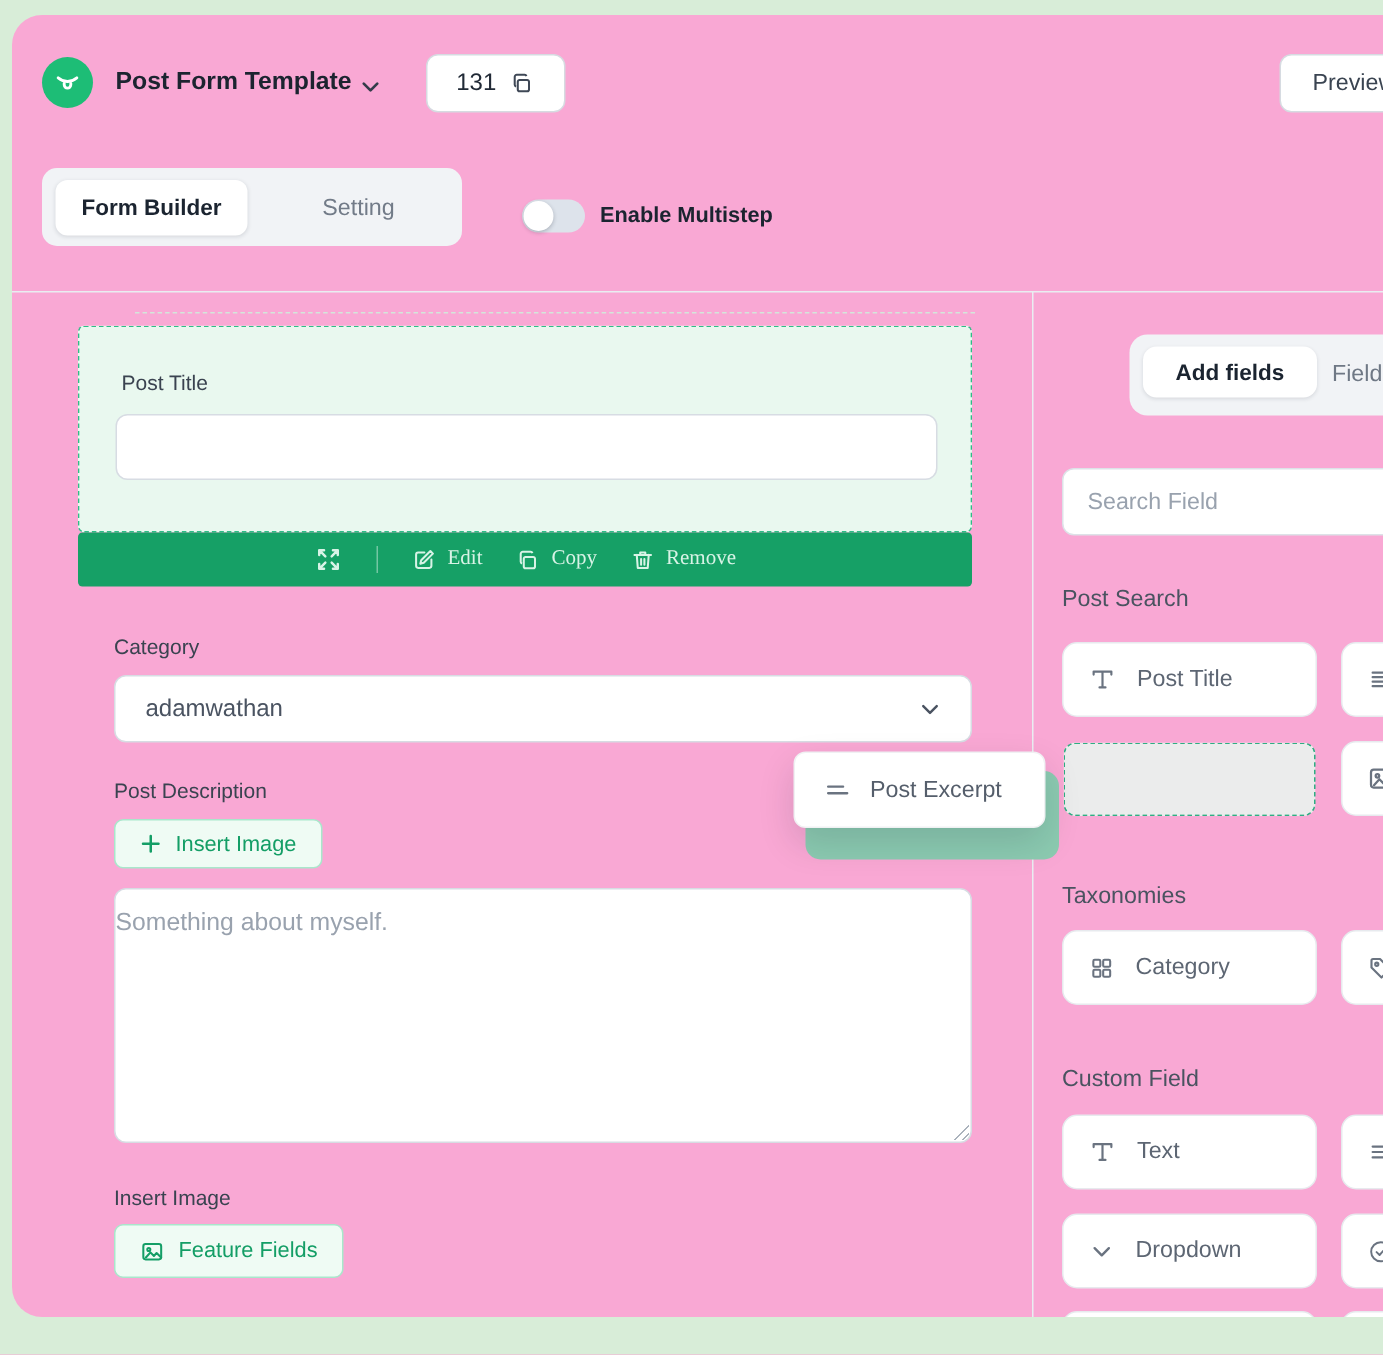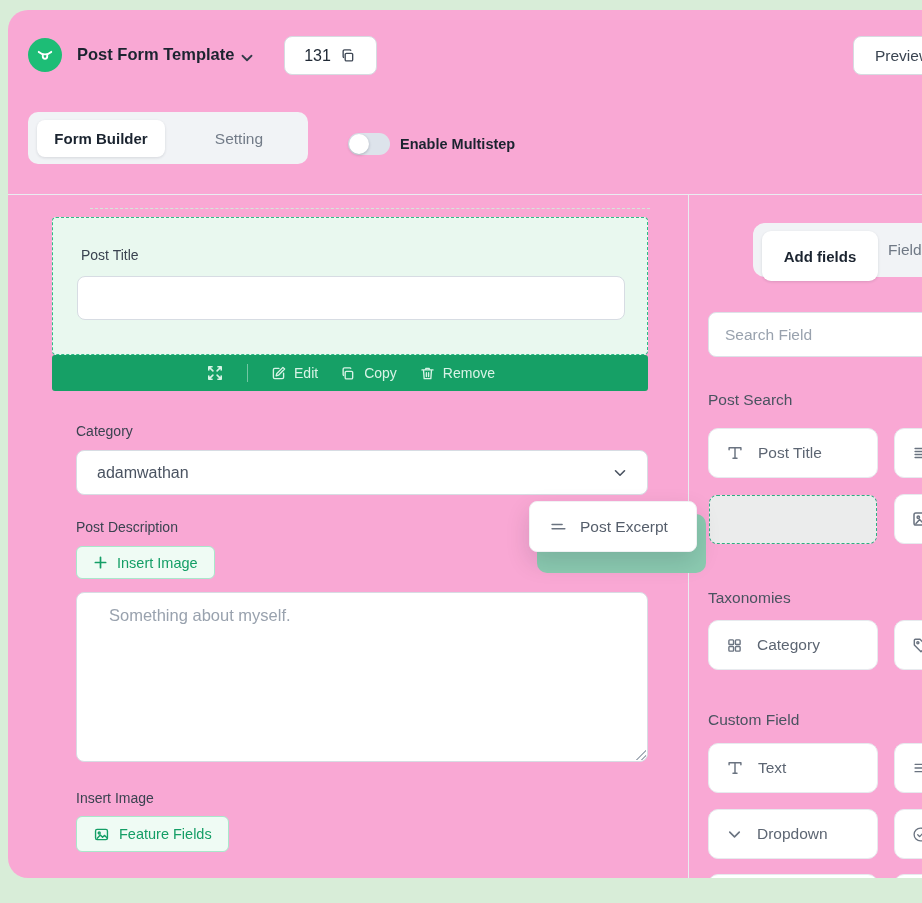--- a/index.html
+++ b/index.html
@@ -56,55 +56,55 @@
   .sel-block .flabel { position:absolute; left:28px; top:29px; font-size:14px; color:#3a4350; }
   .sel-block .finput {
     position:absolute; left:24px; top:58px; right:22px; height:44px;
     background:#fff; border:1px solid #d7dce3; border-radius:8px;
   }
   .block-toolbar {
     position:absolute; left:44px; top:345px; width:596px; height:36px;
     background:#16a066; border-radius:3px; display:flex; align-items:center; justify-content:center; gap:22px;
     color:#d8f3e6; font-size:14px;
   }
-  .tb-btn { display:flex; align-items:center; gap:7px; color:#d8f3e6; background:none; border:none; font-size:14px; font-family:Liberation Sans, sans-serif; }
+  .tb-btn { display:flex; align-items:center; gap:7px; color:#d8f3e6; background:none; border:none; font-size:14px; font-family:Liberation Serif, serif; }
   .tb-sep { width:1px; height:18px; background:rgba(255,255,255,.4); }
   .cv-label { position:absolute; font-size:14px; color:#3a4350; }
   .cat-select {
     position:absolute; left:68px; top:440px; width:572px; height:45px;
     background:#fff; border:1px solid #d7dce3; border-radius:8px;
     display:flex; align-items:center; padding:0 18px 0 20px; color:#4a5361; font-size:16px;
   }
   .cat-select .val { flex:1; }
   .mint-btn {
     position:absolute; background:#effbf4; border:1px solid #a9e7cb; border-radius:6px;
     display:flex; align-items:center; gap:9px; padding:0 16px; color:#149e66; font-size:14.5px; font-family:inherit;
   }
   .desc-area {
     position:absolute; left:68px; top:582px; width:572px; height:170px;
     border:1px solid #d7dce3; border-radius:8px; background:#fff; resize:none;
-    font-family:inherit; font-size:16.5px; color:#3a4350; padding:13px 32px;
+    font-family:inherit; font-size:16.5px; color:#3a4350; padding:13px 0;
   }
   .desc-area::placeholder { color:#99a2ae; }
   .resize-grip {
     position:absolute; left:626px; top:738px; width:12px; height:12px;
     background:repeating-linear-gradient(135deg, transparent 0 2.5px, #aab2bc 2.5px 3.6px);
     clip-path:polygon(100% 0, 100% 100%, 0 100%);
   }
   
   .drag-ghost { position:absolute; left:529px; top:504px; width:169px; height:59px; background:#8ccbb1; border-radius:10px; z-index:25; }
   .drag-card {
     position:absolute; left:521px; top:491px; width:168px; height:51px; background:#fff; border:1px solid #f0f1f3;
     border-radius:8px; box-shadow:0 10px 24px rgba(17,24,39,.14); z-index:30;
     display:flex; align-items:center; gap:12px; padding-left:18px; color:#555e6b; font-size:15.5px;
   }
   
   .sb-tabs { position:absolute; left:745px; top:213px; width:210px; height:54px; background:#f1f3f6; border-radius:12px; }
   .sb-tab-active {
-    position:absolute; left:9px; top:8px; width:116px; height:50px; background:#fff; border-radius:9px;
+    position:absolute; left:9px; top:8px; width:116px; height:34px; background:#fff; border-radius:9px;
     box-shadow:0 1px 3px rgba(16,24,40,.12); display:flex; align-items:center; justify-content:center;
     font-size:15px; font-weight:bold; color:#1b2430;
   }
   .sb-tab-inactive { position:absolute; left:135px; top:8px; width:120px; height:38px; display:flex; align-items:center; font-size:15.5px; color:#6f7885; white-space:nowrap; overflow:hidden; }
   .sb-search {
     position:absolute; left:700px; top:302px; width:240px; height:45px;
     border:1px solid #dde2e8; border-radius:8px; background:#fff; font-family:inherit;
     font-size:15.5px; color:#3a4350; padding:0 16px;
   }
   .sb-search::placeholder { color:#99a2ae; }

